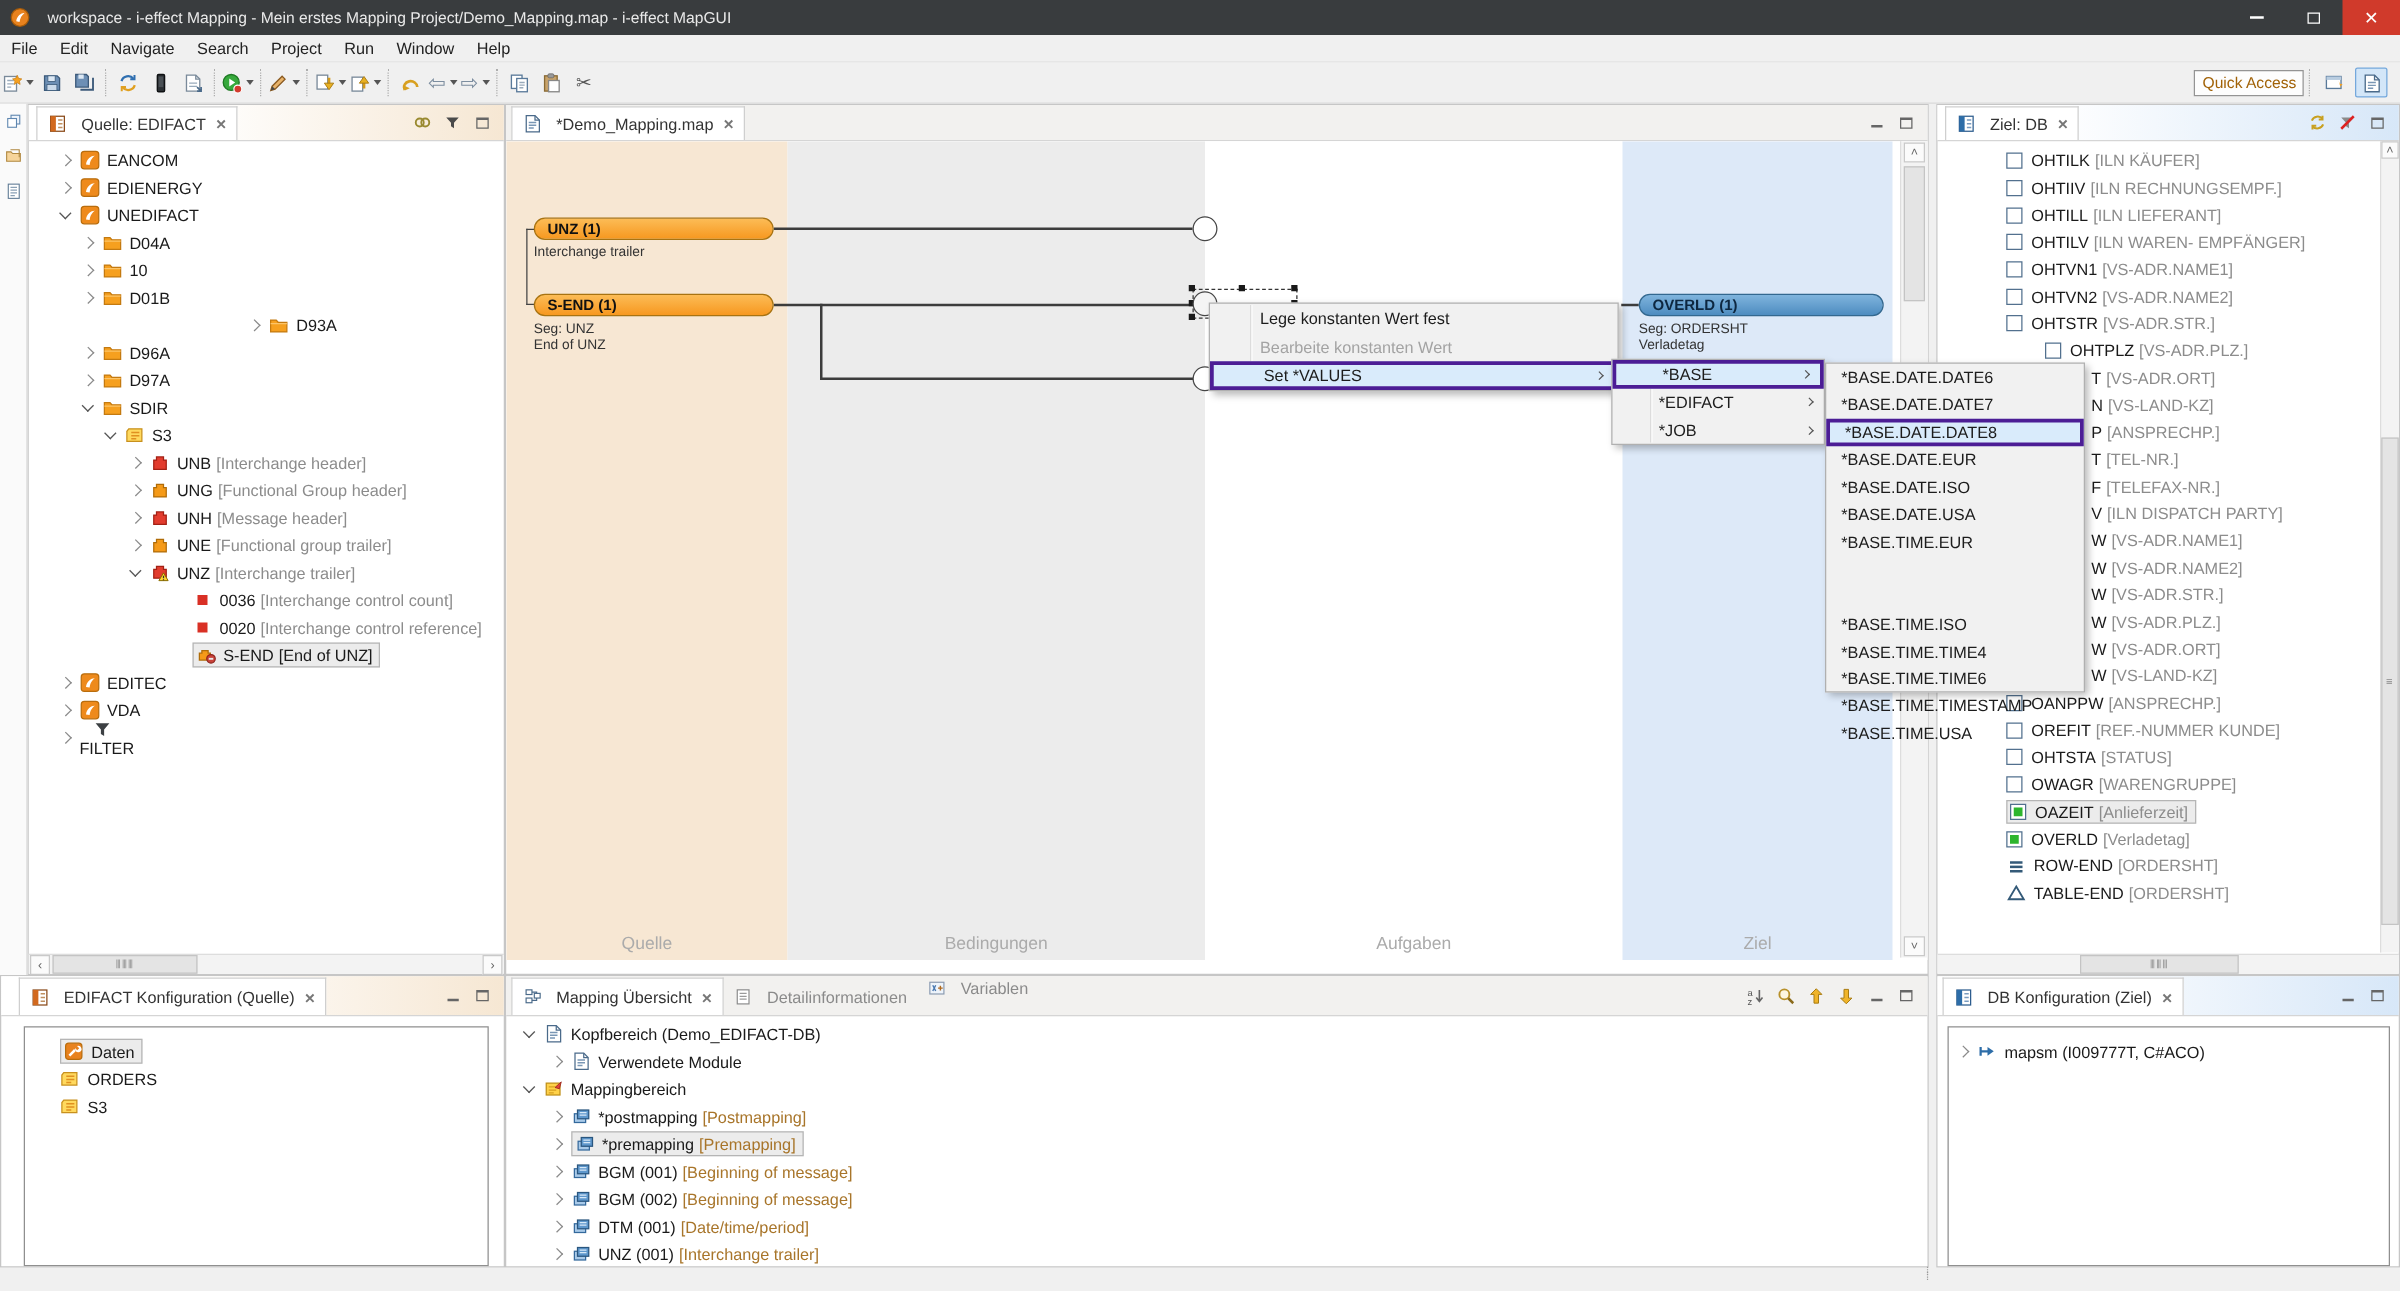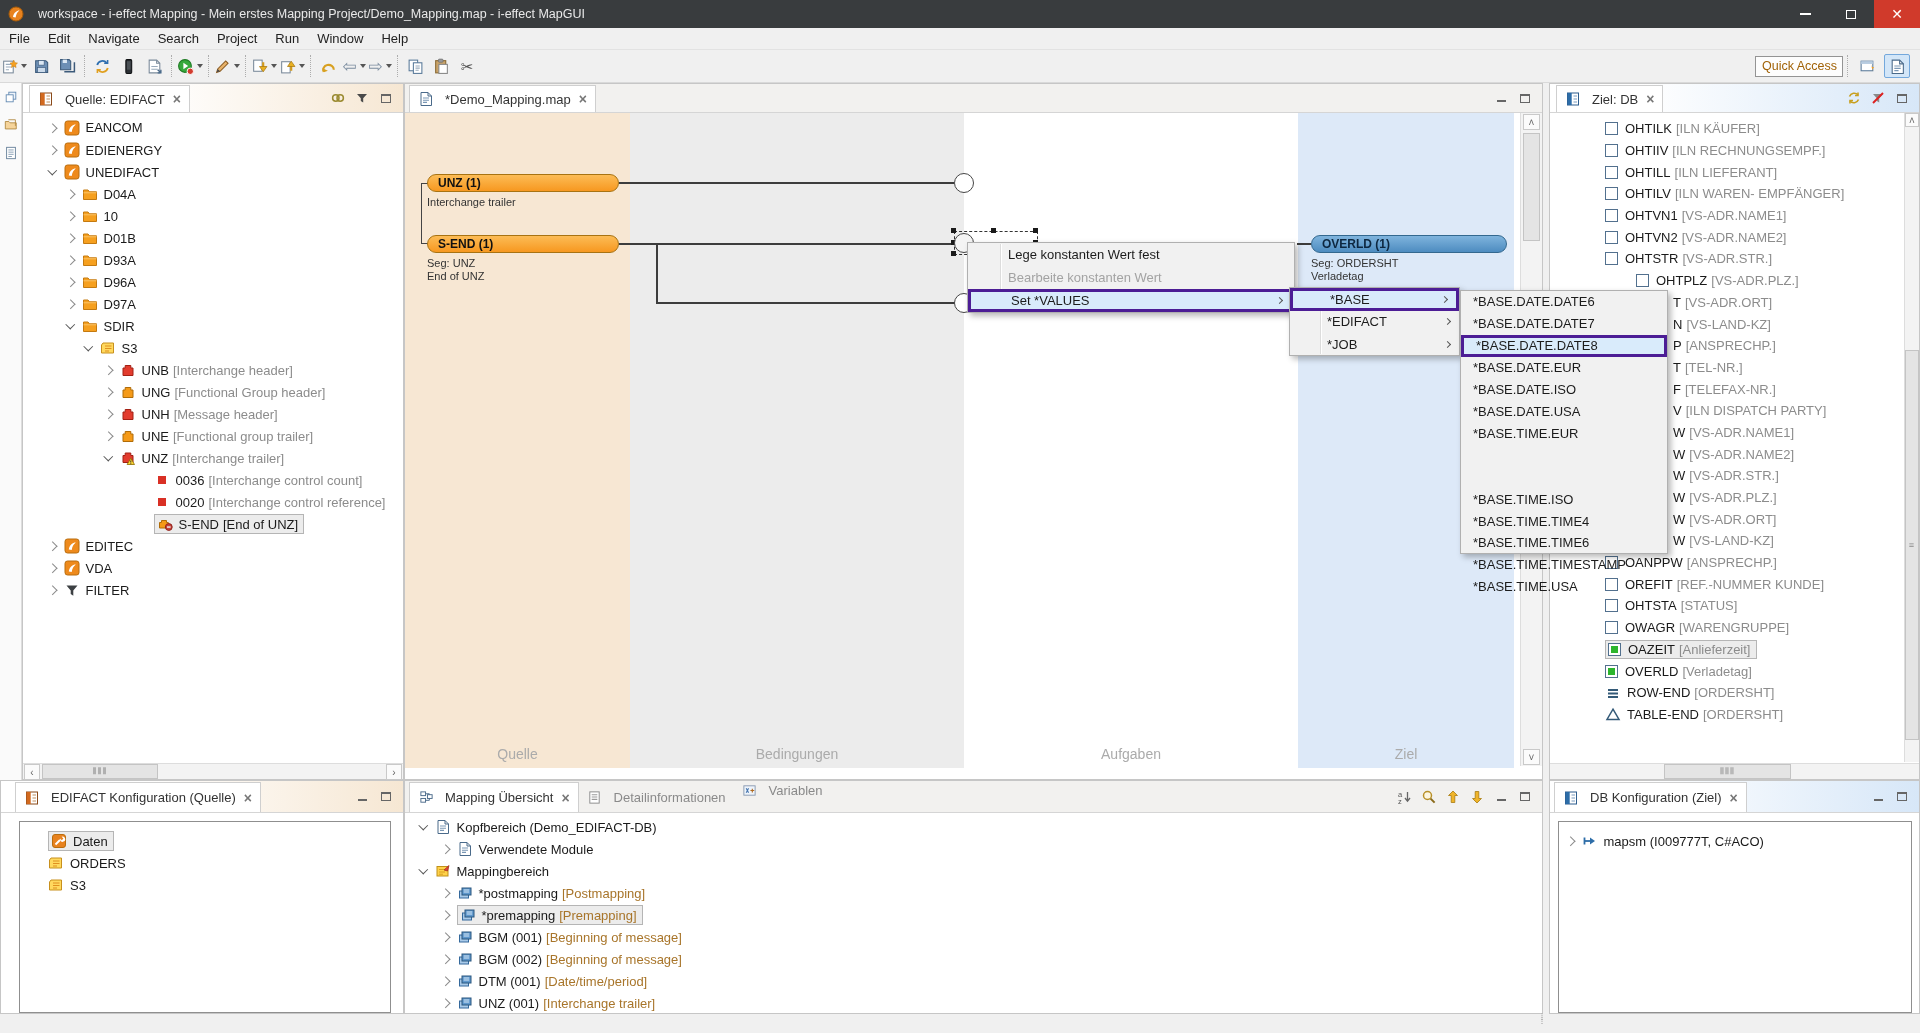--- a/index.html
+++ b/index.html
@@ -293,21 +293,21 @@
             </svg>
           </span>
           <span class="hic">
             <span class="maxbox"></span>
           </span>
         </span>
     </div>
     <div id="source-tree" style="position: absolute; inset: 30px 0px 17px; overflow: hidden; padding-top: 3px;">
         <div class="trow" style="height: 22px; padding-left: 26px;">
           <span class="chev"></span>
-          <span style="display: inline-flex; ">
+          <span style="display: inline-flex; align-items: center;">
             <span class="ic">
               <svg width="16" height="16" viewBox="0 0 16 16">
                 <rect x="1" y="1" width="14" height="14" rx="2.5" fill="#ee8a1c" stroke="#b96d0d"></rect>
                 <path d="M4.8 11.5 C5.3 7 9.5 4.3 11.8 4.6 C9.5 6.4 8.3 8.2 7.7 12 Z" fill="#fff"></path>
               </svg>
             </span>
             <span class="lbl">EANCOM</span>
           </span>
         </div>
         <div class="trow" style="height: 22px; padding-left: 26px;">
@@ -363,21 +363,21 @@
           <span style="display: inline-flex; align-items: center;">
             <span class="ic">
               <svg width="16" height="16" viewBox="0 0 16 16">
                 <path d="M1.5 4 h4.5 l1.5 1.8 h7 v7.7 h-13 z" fill="#f6a01f" stroke="#c47a10"></path>
                 <path d="M1.5 6.8 h13" stroke="#fbc469"></path>
               </svg>
             </span>
             <span class="lbl">D01B</span>
           </span>
         </div>
-        <div class="trow" style="height: 22px; padding-left: 44px;">
+        <div class="trow" style="height: 22px; padding-left: 44px; justify-content: center;">
           <span class="chev"></span>
           <span style="display: inline-flex; align-items: center;">
             <span class="ic">
               <svg width="16" height="16" viewBox="0 0 16 16">
                 <path d="M1.5 4 h4.5 l1.5 1.8 h7 v7.7 h-13 z" fill="#f6a01f" stroke="#c47a10"></path>
                 <path d="M1.5 6.8 h13" stroke="#fbc469"></path>
               </svg>
             </span>
             <span class="lbl">D93A</span>
           </span>
@@ -549,21 +549,21 @@
               <svg width="16" height="16" viewBox="0 0 16 16">
                 <rect x="1" y="1" width="14" height="14" rx="2.5" fill="#ee8a1c" stroke="#b96d0d"></rect>
                 <path d="M4.8 11.5 C5.3 7 9.5 4.3 11.8 4.6 C9.5 6.4 8.3 8.2 7.7 12 Z" fill="#fff"></path>
               </svg>
             </span>
             <span class="lbl">VDA</span>
           </span>
         </div>
         <div class="trow" style="height: 22px; padding-left: 26px;">
           <span class="chev"></span>
-          <span style="display: inline-flex; align-items: center;">
+          <span style="display: inline-flex; align-items: center; flex-direction: column;">
             <span class="ic">
               <svg width="16" height="16" viewBox="0 0 16 16">
                 <path d="M2.5 3.5 h11 l-4.2 5 v5.3 l-2.6 -1.7 v-3.6 z" fill="#3c4043"></path>
               </svg>
             </span>
             <span class="lbl">FILTER</span>
           </span>
         </div>
       </div>
     <div class="hscroll" style="left:0;right:0;bottom:0">

